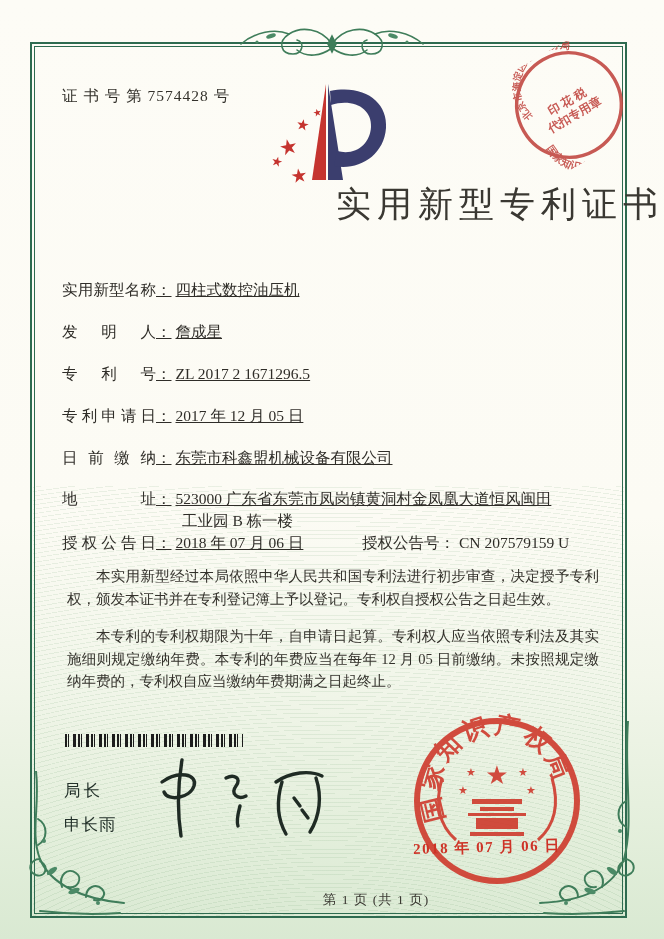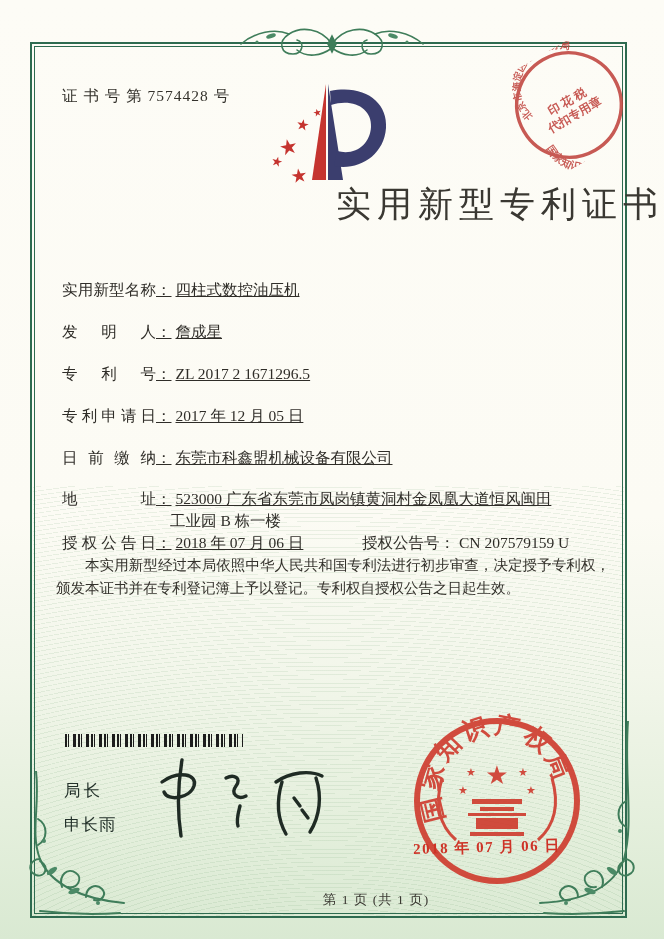--- a/index.html
+++ b/index.html
@@ -12,25 +12,25 @@
   .frame::after{content:"";position:absolute;inset:2px;border:1px solid #2e6b50;}
   .cert-no{position:absolute;left:62px;top:86px;font-size:15.5px;letter-spacing:1px;color:#34322c;}
   .logo{position:absolute;left:264px;top:78px;}
   .tax-stamp{position:absolute;left:512px;top:48px;transform:rotate(-30deg);opacity:.88;}
   .title{position:absolute;left:0;top:181px;width:100%;text-align:right;font-size:35px;
          letter-spacing:6px;color:#3a3832;font-weight:500;}
   .fields{position:absolute;left:62px;top:280px;width:560px;font-size:15.5px;}
   .frow{position:absolute;left:0;white-space:nowrap;text-decoration:underline;}
   .flabel{display:inline-block;width:94px;text-align:justify;text-align-last:justify;vertical-align:top;}
   .fval{margin-left:4px;}
-  .addr2{position:absolute;left:108px;white-space:nowrap;}
+  .addr2{position:absolute;left:120px;white-space:nowrap;}
   .grant-no{position:absolute;left:300px;top:0;}
   .body-text{position:absolute;left:52px;top:550px;width:562px;font-size:14.5px;line-height:22.6px;
              text-align:justify;color:#33312b;}
-  .body-text p{margin:4px;text-indent:2em;}
+  .body-text p{margin:15px;text-indent:2em;}
   .barcode{position:absolute;left:65px;top:734px;width:178px;height:13px;
            background:repeating-linear-gradient(90deg,#1d1d1d 0 2px,transparent 2px 3px,#1d1d1d 3px 4px,transparent 4px 8px,#1d1d1d 8px 11px,transparent 11px 13px);}
   .officer-title{position:absolute;left:64px;top:780px;font-size:16.5px;letter-spacing:3px;color:#23312a;text-align:center;}
   .officer-name{position:absolute;left:64px;top:814px;font-size:16.5px;letter-spacing:1px;color:#23312a;}
   .signature{position:absolute;left:148px;top:752px;}
   .seal{position:absolute;left:402px;top:706px;opacity:.95;}
   .seal-date{position:absolute;left:402px;top:838px;width:170px;text-align:center;color:#ce3327;
              font-size:15px;font-weight:bold;letter-spacing:1.5px;transform:rotate(-1.5deg);}
   .footer{position:absolute;left:0;top:891px;width:100%;text-align:center;font-size:13.5px;color:#3b3a33;letter-spacing:1px;padding-left:44px;}
   .orn{position:absolute;pointer-events:none;}
@@ -151,20 +151,21 @@
     </div>
     <div class="addr2" style="top:231px">工业园 B 栋一楼</div>
     <div class="frow" style="top:253px">
       <span class="flabel">授权公告日</span><span>：</span><span class="fval">2018 年 07 月 06 日</span>
       <span class="grant-no"><span>授权公告号</span><span>：</span><span class="fval">CN 207579159 U</span></span>
     </div>
   </div>
 
   <div class="body-text">
     <p>本实用新型经过本局依照中华人民共和国专利法进行初步审查，决定授予专利权，颁发本证书并在专利登记簿上予以登记。专利权自授权公告之日起生效。</p>
+    <p>本专利的专利权期限为十年，自申请日起算。专利权人应当依照专利法及其实施细则规定缴纳年费。本专利的年费应当在每年 12 月 05 日前缴纳。未按照规定缴纳年费的，专利权自应当缴纳年费期满之日起终止。</p>
   </div>
 
   <div class="barcode"></div>
 
   <div class="officer-title">局长</div>
   <div class="officer-name">申长雨</div>
 
   <svg class="signature" width="200" height="90" viewBox="0 0 200 90">
     <g stroke="#1f2b24" stroke-width="3.4" fill="none" stroke-linecap="round" stroke-linejoin="round">
       <path d="M34,8 C30,32 29,58 33,84"></path>

